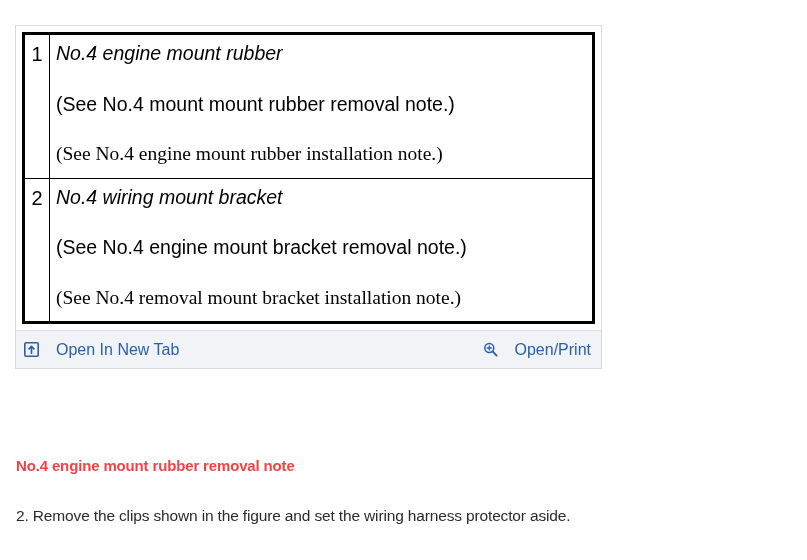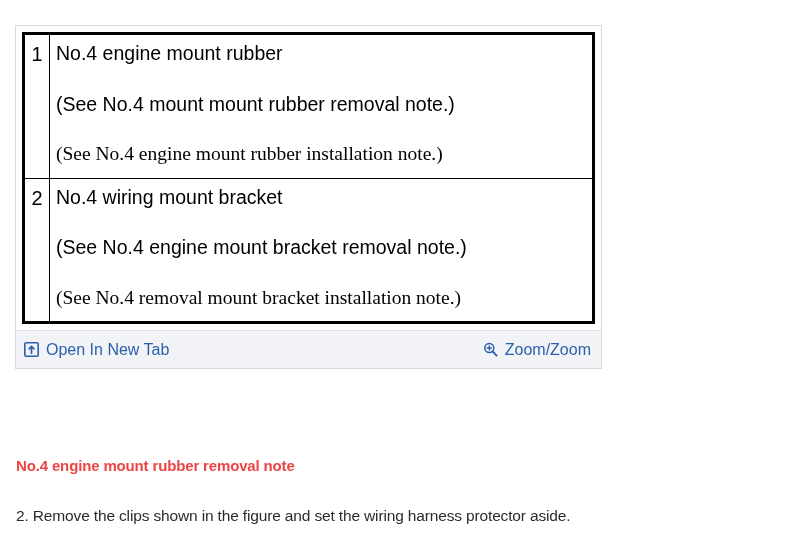--- a/index.html
+++ b/index.html
@@ -68,39 +68,39 @@
   .col-desc {
     padding: 9px 2px 6px 6px !important;
   }
   .desc-line {
     font-size: 19.5px;
     line-height: 1.0;
     color: #000000;
     white-space: nowrap;
     margin-bottom: 30px;
   }
-  .desc-line:first-child { margin-bottom: 31px; }
+  .desc-line:first-child { margin-bottom: 31px; font-style: italic; }
   .desc-line:last-child { margin-bottom: 0; font-family: Liberation Serif, serif; }
 
   
   .figure-toolbar {
     flex: 0 0 auto;
     height: 38px;
     background: #f2f3f7;
     border-top: 1px solid #e2e3e8;
     display: flex;
     align-items: center;
     justify-content: space-between;
     padding: 0 10px 0 8px;
     box-sizing: border-box;
   }
   .tool-link {
     display: inline-flex;
     align-items: center;
-    gap: 7px;
+    gap: 17px;
     color: #2a5faa;
     font-size: 16px;
     font-family: "Liberation Sans", sans-serif;
     text-decoration: none;
     cursor: pointer;
     white-space: nowrap;
   }
   .tool-link .lbl { line-height: 1; }
   .icon-svg { display: block; }
 
@@ -167,21 +167,21 @@
     </a>
 
     <a class="tool-link">
       <span>
         <svg class="icon-svg" width="15" height="15" viewBox="0 0 15 15" aria-hidden="true">
           <circle cx="6.3" cy="6.0" r="4.5" fill="none" stroke="#2a5faa" stroke-width="1.5"></circle>
           <path d="M9.6 9.4 L13.6 13.6" stroke="#2a5faa" stroke-width="1.9" stroke-linecap="round"></path>
           <path d="M6.3 3.9 L6.3 8.1 M4.2 6.0 L8.4 6.0" stroke="#2a5faa" stroke-width="1.3" stroke-linecap="round"></path>
         </svg>
       </span>
-      <span class="lbl">Zoom/Zoom</span>
+      <span class="lbl">Open/Print</span>
     </a>
 
   </div>
 </div>
 
 <div class="note-heading">No.4 engine mount rubber removal note</div>
 
 <div class="note-step">2. Remove the clips shown in the figure and set the wiring harness protector aside.</div>
 
 </body></html>

